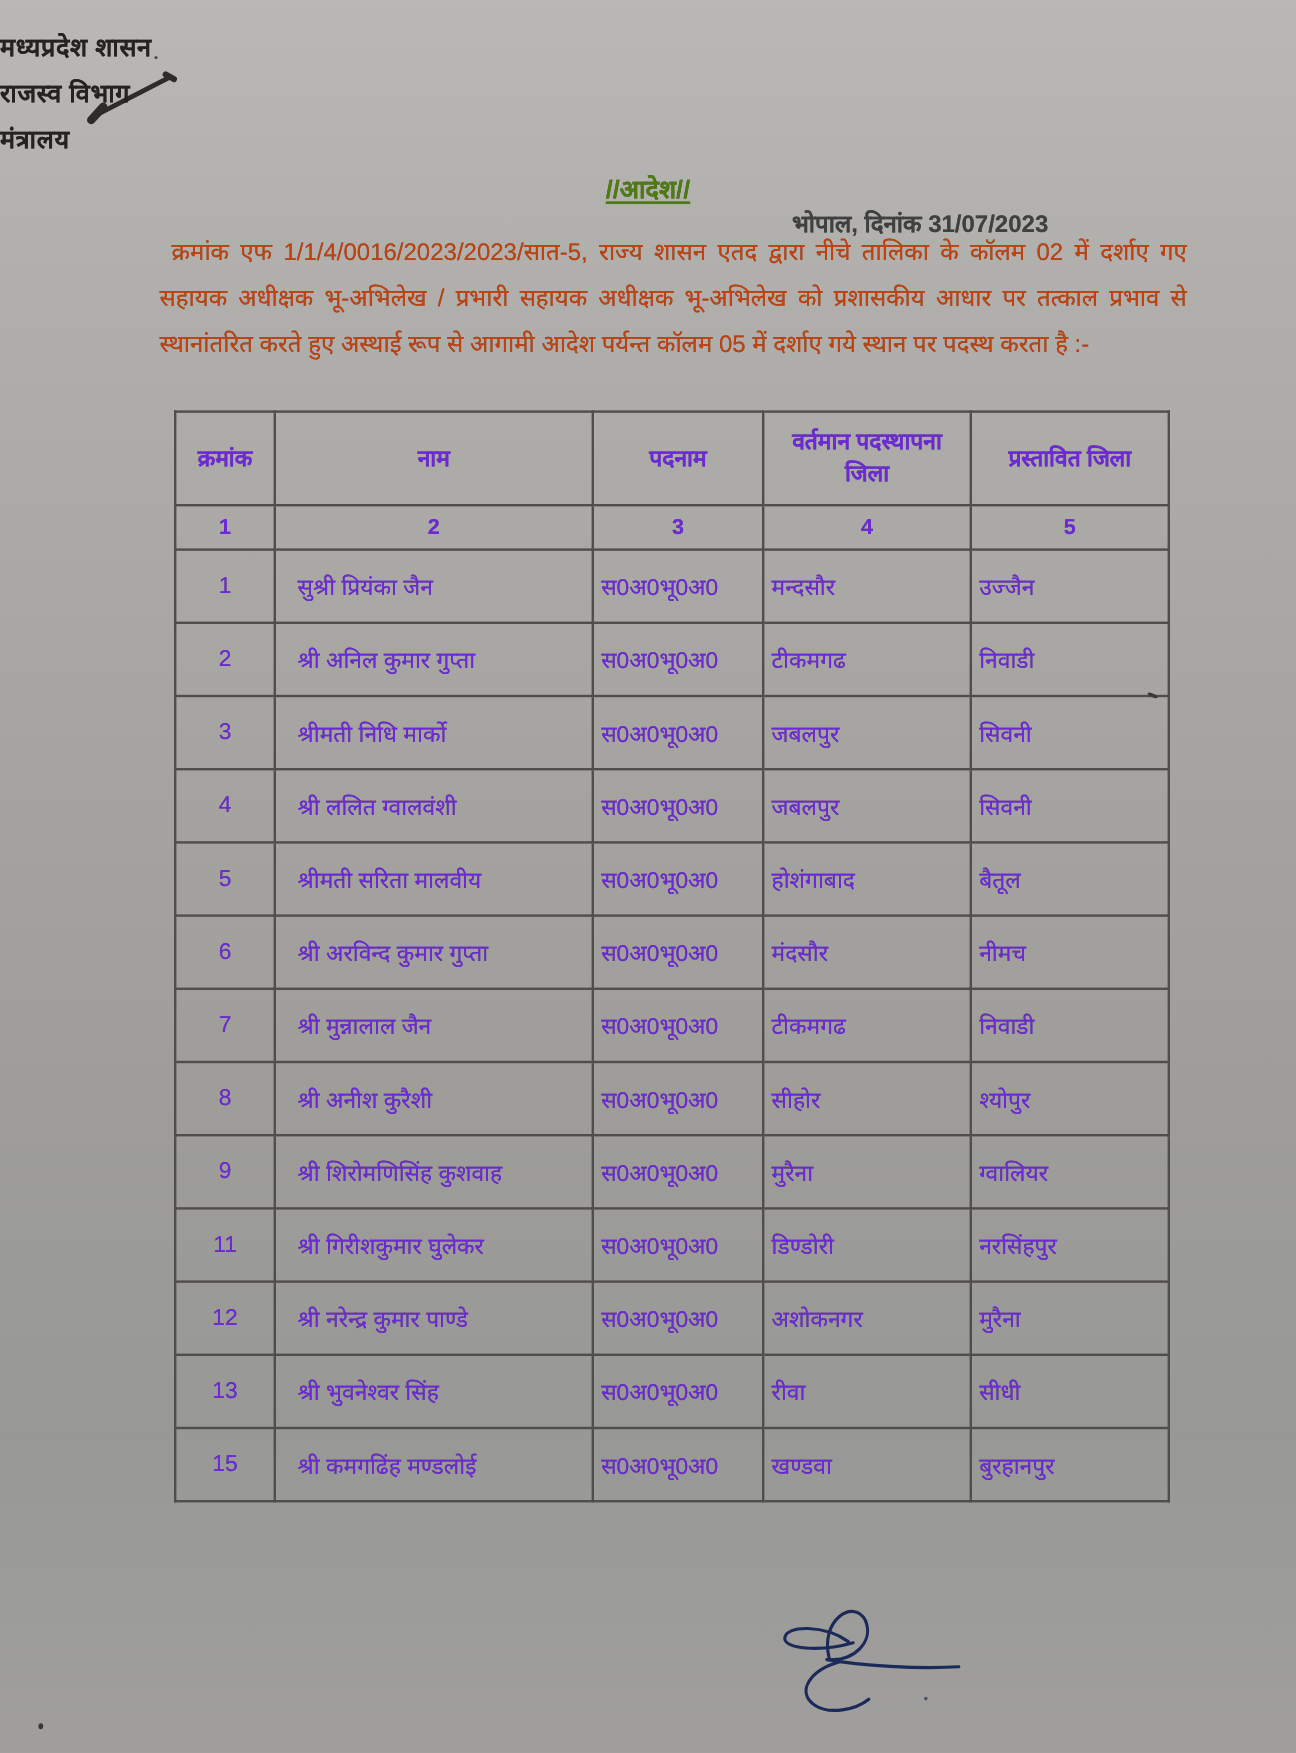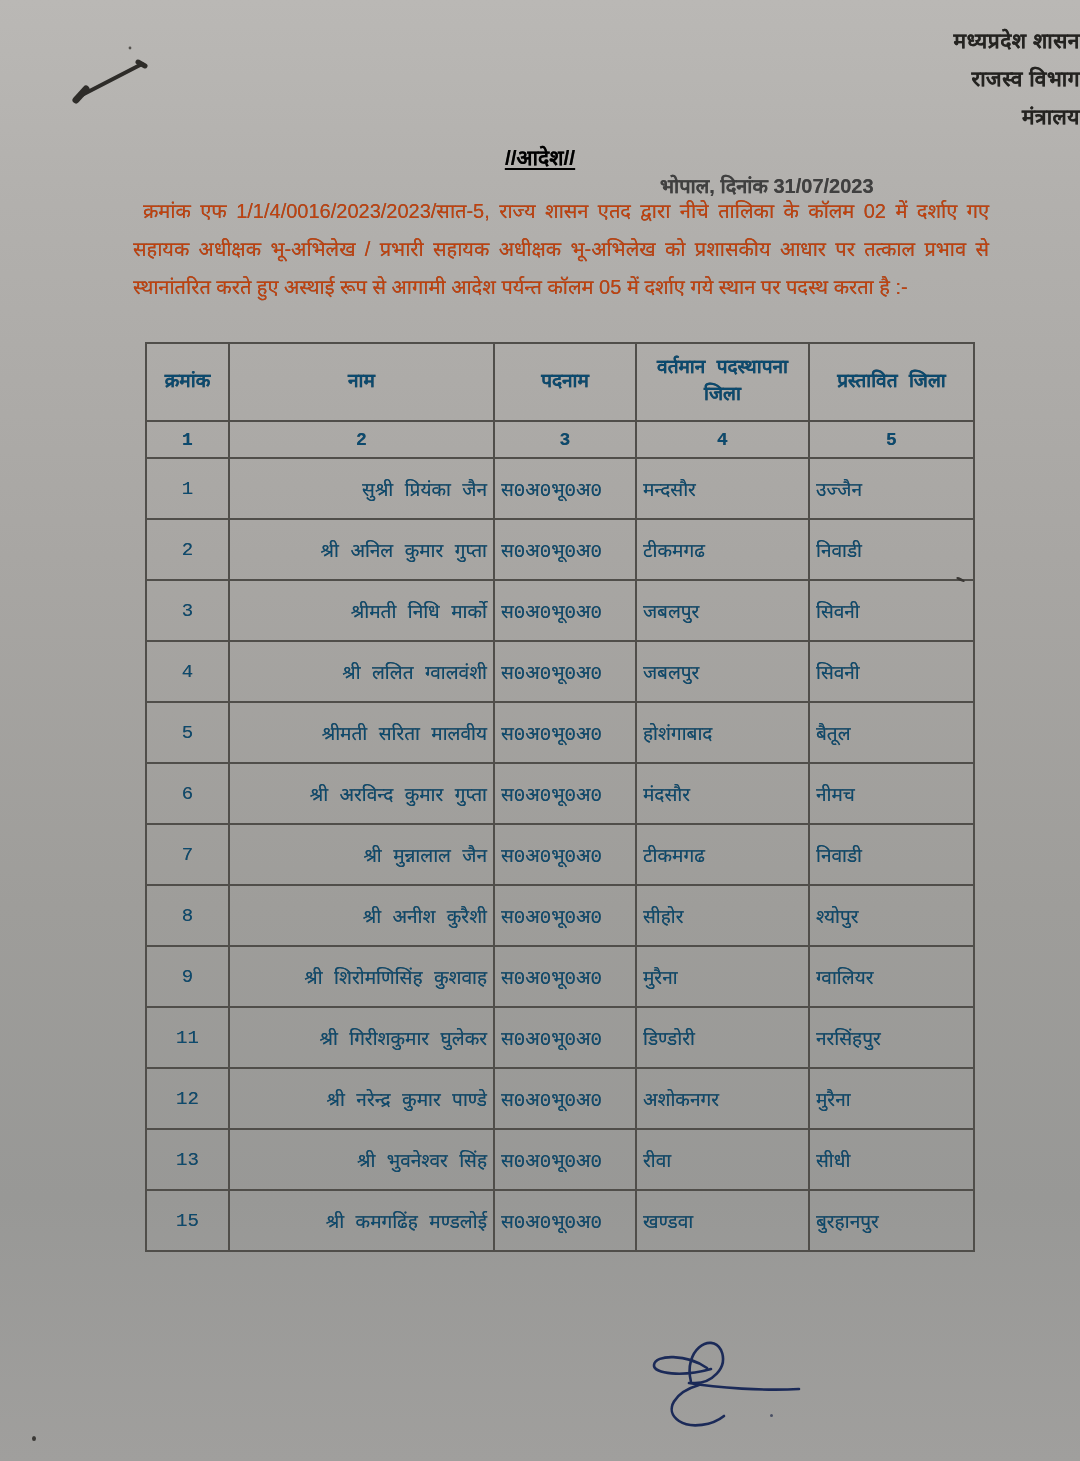--- a/index.html
+++ b/index.html
@@ -4,67 +4,66 @@
 <style>
   html,body{margin:0;padding:0;}
   body{
     width:1080px;height:1461px;position:relative;overflow:hidden;
     font-family:"Liberation Sans","DejaVu Sans",sans-serif;
     background:linear-gradient(180deg,#bab8b5 0%,#b2b0ad 14%,#a8a6a3 38%,#9e9d9a 62%,#989896 82%,#a09f9d 100%);
     color:#22211f;
   }
   .abs{position:absolute;}
   .hdr{
-    left:0;right:0;top:22px;text-align:right;
+    left:0;right:0;top:22px;text-align:left;
     font-size:21px;line-height:38px;font-weight:600;
     letter-spacing:.5px;color:#242320;
     text-shadow:0 0 .5px rgba(20,20,20,.55);
-    margin-left:28px;
   }
   .order-title{
     left:0;right:0;top:143px;text-align:center;
-    font-size:21px;font-weight:700;color:#000000;
+    font-size:21px;font-weight:700;color:#4d7c0f;
     text-shadow:0 0 .5px rgba(20,20,20,.6);
   }
   .order-title span{text-decoration:underline;text-underline-offset:3px;}
   .place-date{
     left:660px;top:172px;width:310px;
     font-size:20px;font-weight:600;color:#404040;
     text-shadow:0 0 .4px rgba(20,20,20,.5);
     white-space:nowrap;
   }
   .para{
     left:133px;top:192px;width:856px;
     font-size:20px;line-height:38px;font-weight:500;
     text-align:justify;text-align-last:left;
     color:#c2410c;text-shadow:0 0 .4px rgba(20,20,20,.5);
     text-indent:10px;
   }
   table.doc{
     position:absolute;left:145px;top:342px;width:828px;
     border-collapse:collapse;table-layout:fixed;
-    font-size:19px;color:#0c4a6e;font-family:Liberation Mono, monospace;
+    font-size:19px;color:#6d28d9;
   }
   table.doc td,table.doc th{
     border:2px solid #504e4a;
     text-shadow:0 0 .4px rgba(20,20,20,.5);
     overflow:hidden;
   }
   table.doc th{
     height:72px;font-weight:700;font-size:19px;
     text-align:center;vertical-align:middle;line-height:27px;
     padding:2px 6px;
   }
   tr.numrow td{
     height:33px;text-align:center;font-weight:600;
     vertical-align:middle;font-size:18px;
   }
   tbody.data tr td{height:55px;vertical-align:middle;padding:2px 6px;}
   tbody.data td.c0{text-align:center;font-weight:500;}
-  tbody.data td.c1{text-align:right;padding-left:3px;}
+  tbody.data td.c1{text-align:left;padding-left:18px;}
   tbody.data td.c2,tbody.data td.c3,tbody.data td.c4{text-align:left;}
   .speck{position:absolute;background:#3a3835;border-radius:50%;}
   svg{display:block;}
 </style>
 </head>
 <body>
 
 <div class="abs" style="left:58px;top:40px;width:110px;height:70px;">
   <svg width="110" height="70" viewBox="0 0 110 70">
     <path d="M 22 56 L 84 24" stroke="#2e2c29" stroke-width="4" stroke-linecap="round" fill="none"></path>

